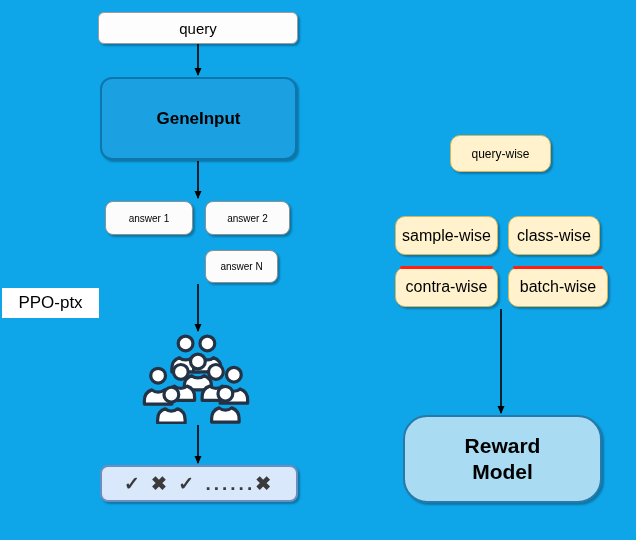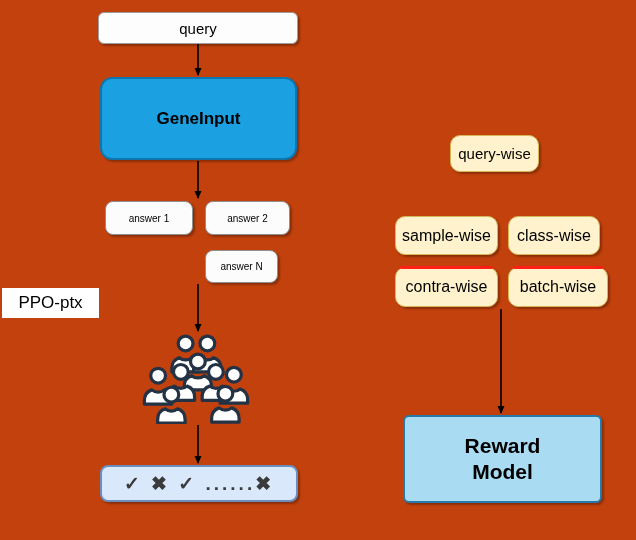--- a/index.html
+++ b/index.html
@@ -1,17 +1,17 @@
 <!DOCTYPE html>
 <html><head>
 <meta charset="utf-8">
 <style>
   html,body{margin:0;padding:0;background:#ffffff;}
   #canvas{
-    position:relative;width:636px;height:540px;background:#c2410c;overflow:hidden;
+    position:relative;width:636px;height:540px;background:#0ea5e9;overflow:hidden;
     font-family:"Liberation Sans", sans-serif;color:#000;
   }
   .node{
     position:absolute;display:flex;align-items:center;justify-content:center;
     box-sizing:border-box;text-align:center;
     box-shadow:2px 2px 2px rgba(0,0,0,0.28);
   }
   
   .query-box{
     left:98px;top:12px;width:200px;height:32px;
@@ -42,40 +42,40 @@
     background:#dae8fc;border:2px solid #6c8ebf;border-radius:8px;
     font-size:19px;font-weight:bold;color:#3a3a3a;letter-spacing:3px;
   }
   
   .rm-header{
     left:378px;top:63px;width:247px;height:42px;
     background:#ffcccc;border:1.5px solid #383838;border-radius:8px;
     font-size:18px;
   }
   .query-wise{
-    left:450px;top:135px;width:89px;height:37px;
+    left:450px;top:135px;width:101px;height:37px;
     background:#fff2cc;border:1.5px solid #d6b656;border-radius:10px;
-    font-size:15px;
+    font-size:12px;
     justify-content:center;
   }
   .method-box{
     background:#fff2cc;border:1.5px solid #d6b656;border-radius:10px;
     font-size:16px;
   }
   .m1{left:395px;top:216px;width:103px;height:39px;}
   .m2{left:508px;top:216px;width:92px;height:39px;}
   .m3{left:395px;top:267px;width:103px;height:40px;}
   .m4{left:508px;top:267px;width:100px;height:40px;}
   .method-box.highlight::before{
     content:"";position:absolute;left:4px;right:4px;top:-2px;height:3px;
     background:#ff1f14;border-radius:2px;
   }
   .reward-model{
     left:403px;top:415px;width:199px;height:88px;
-    background:#a9dbf2;border:2.5px solid #2679a8;border-radius:6px;
+    background:#a9dbf2;border:2.5px solid #2679a8;border-radius:24px;
     font-size:21px;font-weight:bold;line-height:1.25;
   }
   .reward-model span{display:block;width:120px;margin:0 auto;}
   #arrows{position:absolute;left:0;top:0;pointer-events:none;}
 </style>
 </head>
 <body>
 
 <div id="canvas">
 

